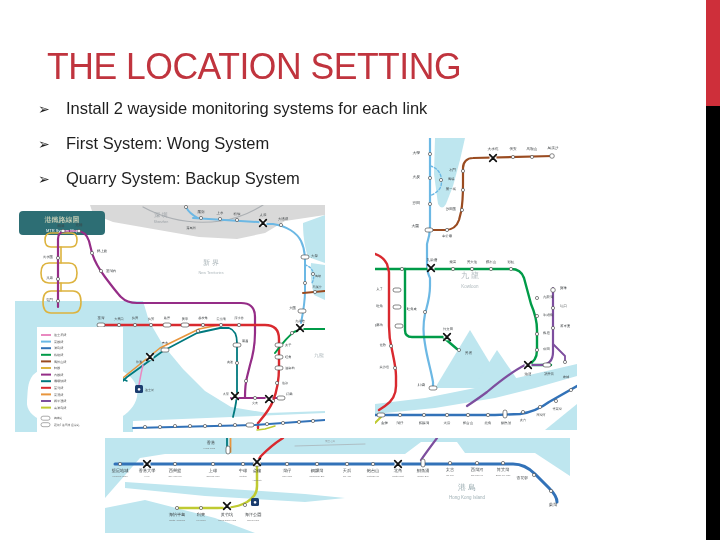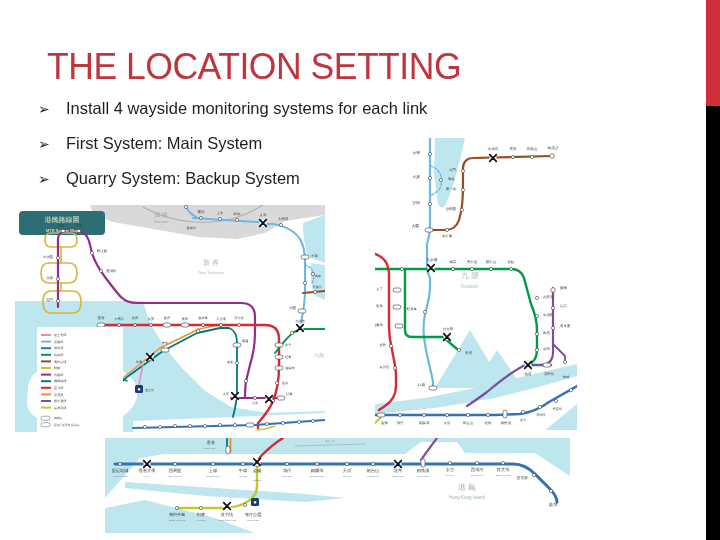--- a/index.html
+++ b/index.html
@@ -21,25 +21,25 @@
 
 <div class="slide">
   <div class="stripe red" style="background: rgb(206, 47, 58);"></div>
   <div class="stripe black" style="background: rgb(0, 0, 0);"></div>
 
   <h1 class="title" style="color: rgb(192, 52, 62);">THE LOCATION SETTING</h1>
 
   <ul class="bullets">
     <li>
       <span class="arrow">➢</span>
-      <span>Install 4 wayside monitoring systems for each link</span>
+      <span>Install 2 wayside monitoring systems for each link</span>
     </li>
     <li>
       <span class="arrow">➢</span>
-      <span>First System: Main System</span>
+      <span>First System: Wong System</span>
     </li>
     <li>
       <span class="arrow">➢</span>
       <span>Quarry System: Backup System</span>
     </li>
   </ul>
 
   <div class="panel" style="left: 15px; top: 205px; width: 310px; height: 227px;">
     <svg viewBox="0 0 310 227">
         <rect x="0" y="0" width="310" height="227" fill="#fff"></rect>

